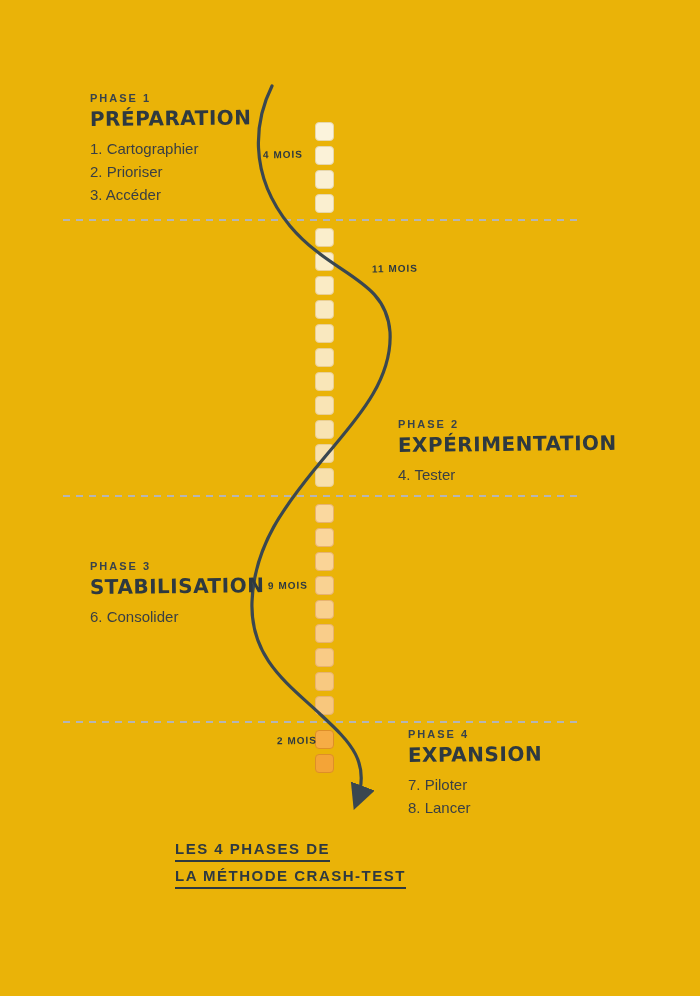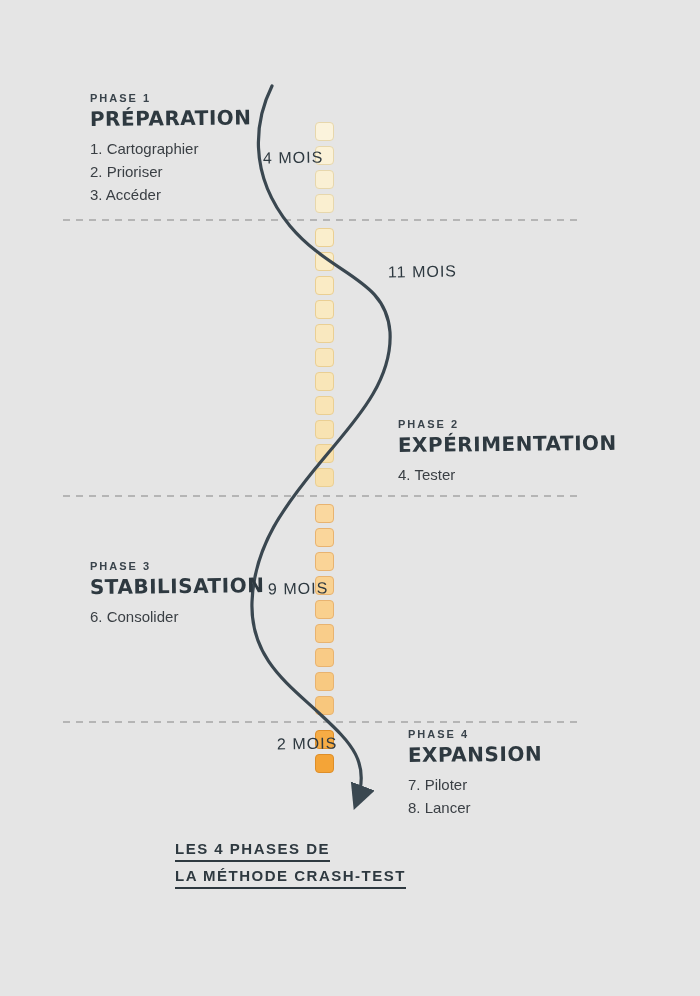--- a/index.html
+++ b/index.html
@@ -1,20 +1,20 @@
 <!DOCTYPE html>
 <html style="--ink: #3A4750; --sep: #B5B5B5;"><head>
 <meta charset="utf-8">
 <style>
   * { margin:0; padding:0; box-sizing:border-box; }
   html,body { background:#ffffff; }
   body { font-family:"Liberation Sans", sans-serif; }
   .canvas {
     position:relative; width:700px; height:996px;
-    background:#e5e5e5; overflow:hidden;
+    background:#eab308; overflow:hidden;
   }
   .sep {
     position:absolute; left:63px; width:517px; height:2px;
     background:repeating-linear-gradient(90deg, var(--sep,#b5b5b5) 0 7px, transparent 7px 13px);
   }
   #sep1 { top:219px; } #sep2 { top:495px; } #sep3 { top:721px; }
 
   .square {
     position:absolute; width:19px; height:19px; border-radius:4px;
   }
@@ -34,26 +34,26 @@
     font-size:20px; font-weight:bold; letter-spacing:0.5px;
     margin-top:3px; color:#2e3940; transform:rotate(-0.6deg);
     transform-origin:left bottom; white-space:nowrap;
   }
   .phase-items {
     list-style:none; margin-top:9px; font-size:15px; color:#3a3f44;
   }
   .phase-items li { margin-bottom:6px; }
 
   .duration {
-    position:absolute; font-size:16px; font-weight:normal;
+    position:absolute; font-size:10px; font-weight:bold;
     letter-spacing:1px; color:#2e3940; white-space:nowrap;
     transform:rotate(-1deg);
   }
   #dur1 { left:263px; top:149px; }
-  #dur2 { left:388px; top:263px; }
+  #dur2 { left:372px; top:263px; }
   #dur3 { left:257px; top:580px;padding-left:11px; }
   #dur4 { left:253px; top:735px;margin-left:24px; }
 
   svg.curve {
     position:absolute; left:0; top:0; pointer-events:none;
     color:var(--ink,#3a4750);
   }
 
   .title-wrap {
     position:absolute; top:840px; left:175px; width:340px;

